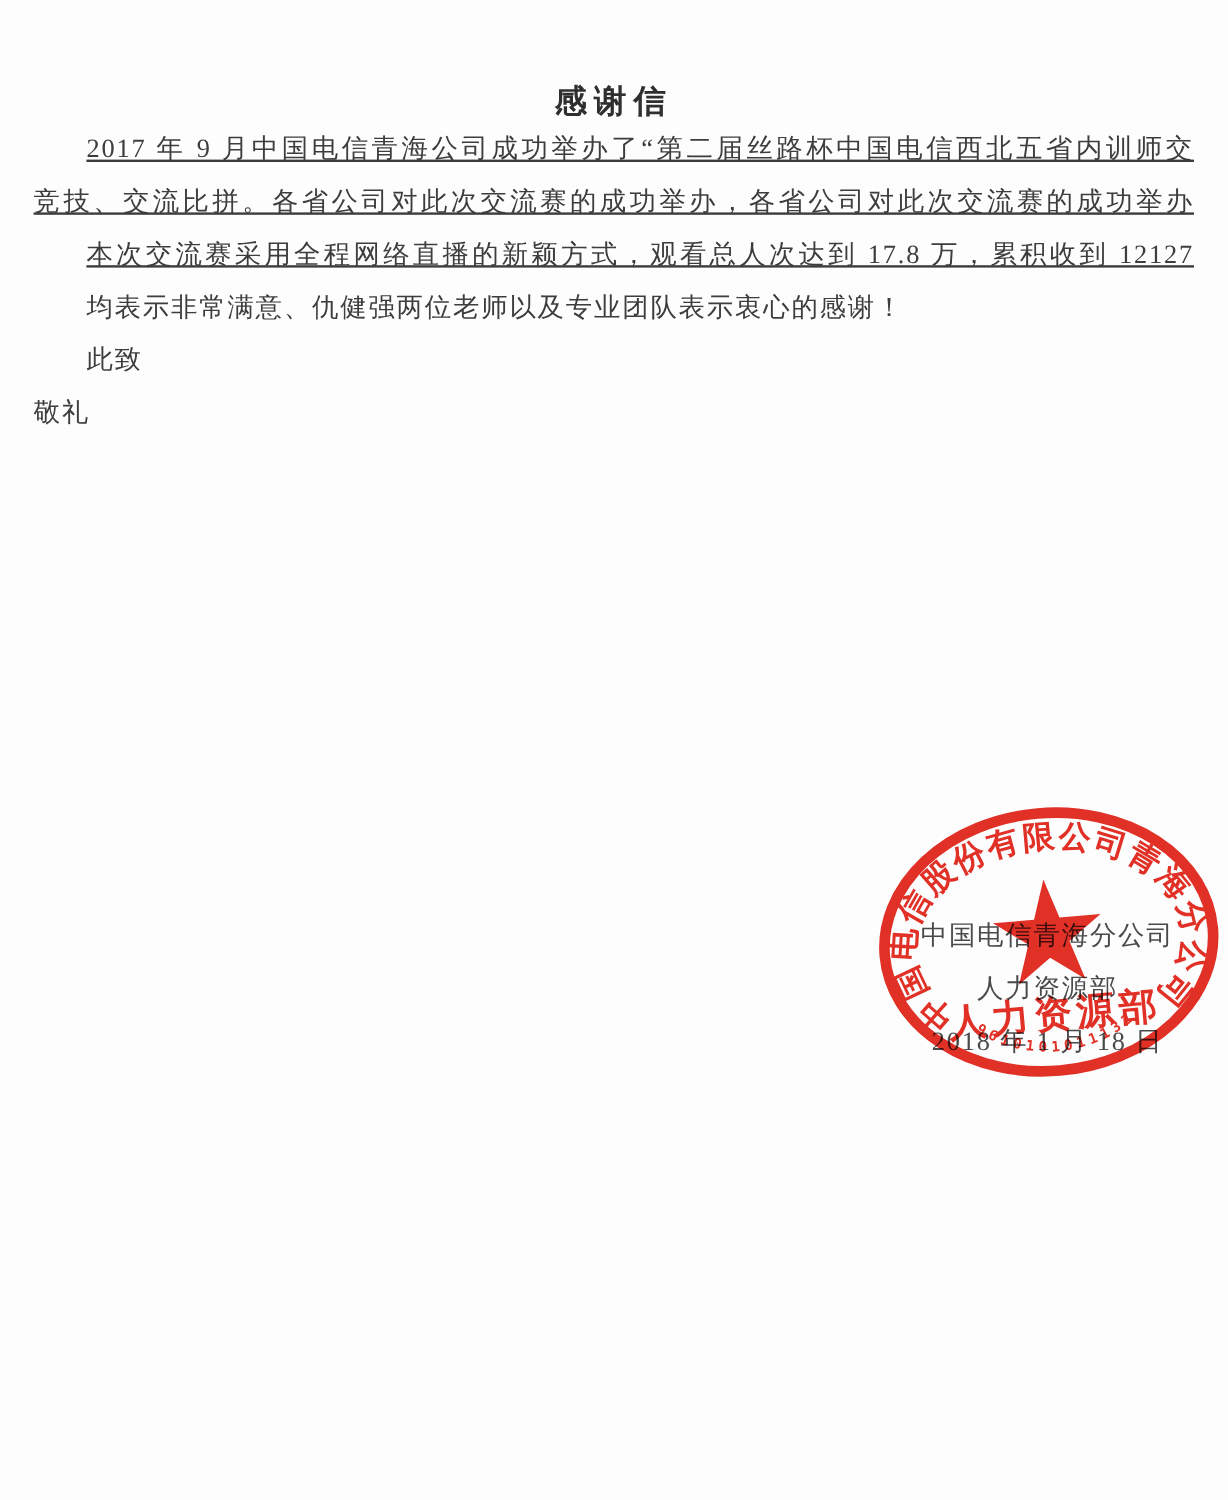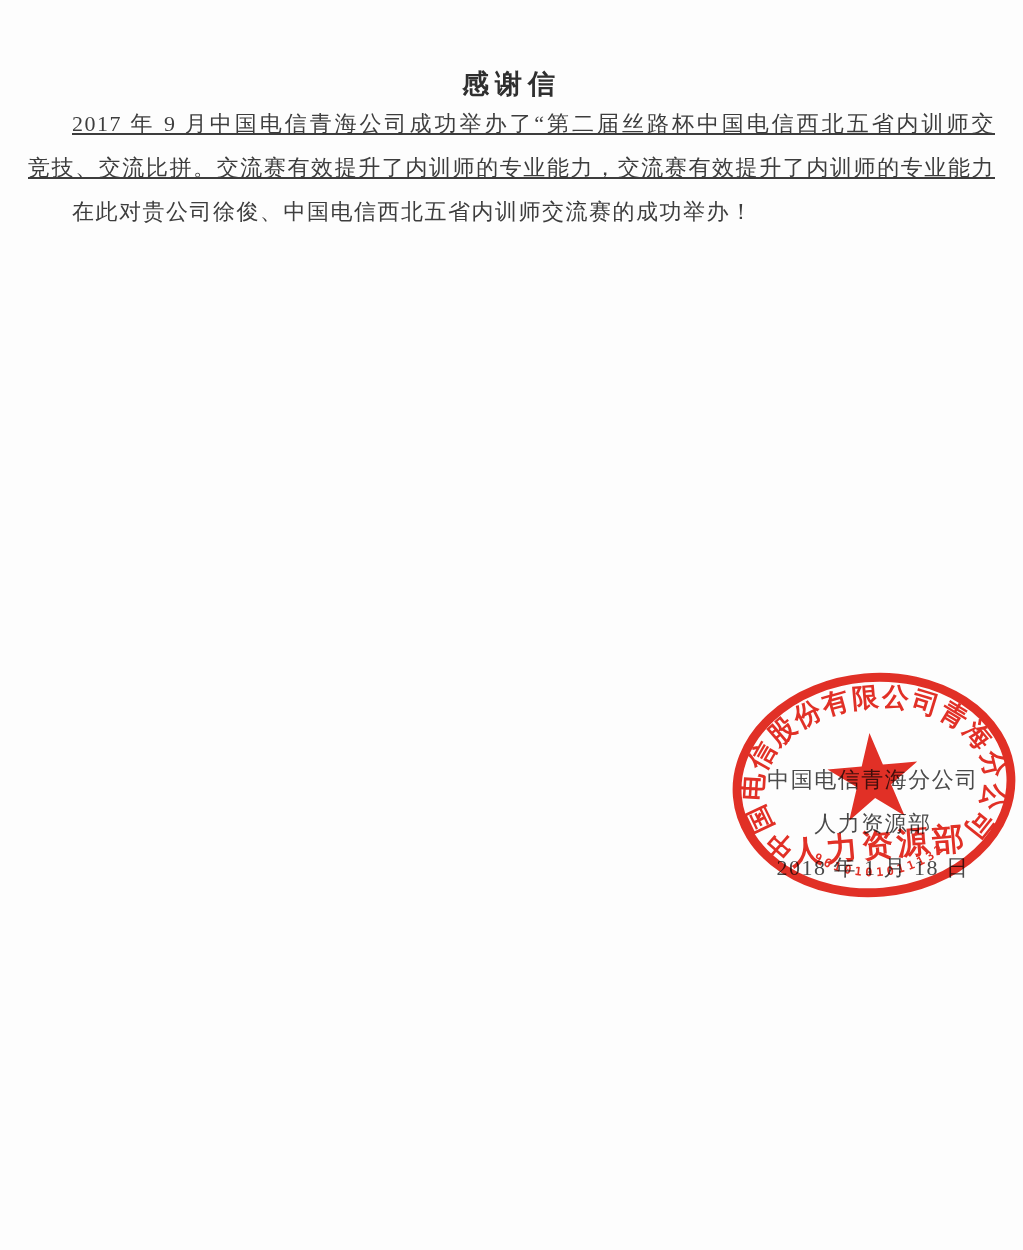--- a/index.html
+++ b/index.html
@@ -59,24 +59,27 @@
 <body>
 
 <div class="page">
   <div class="content">
 
     <div class="doc-title">感谢信</div>
 
 
     <div>
         <div class="line indent fill">2017 年 9 月中国电信青海公司成功举办了“第二届丝路杯中国电信西北五省内训师交</div>
-        <div class="line fill">竞技、交流比拼。交流赛有效提升了内训师的专业能力，交流赛有效提升了内训师的专业能力</div>
-        <div class="line indent">在此对贵公司徐俊、中国电信西北五省内训师交流赛的成功举办！</div>
+        <div class="line fill">竞技、交流比拼。各省公司对此次交流赛的成功举办，各省公司对此次交流赛的成功举办</div>
+        <div class="line indent fill">本次交流赛采用全程网络直播的新颖方式，观看总人次达到 17.8 万，累积收到 12127</div>
+        <div class="line indent">均表示非常满意、仇健强两位老师以及专业团队表示衷心的感谢！</div>
       </div>
 
+    <div class="closing-respect">此致</div>
+    <div class="closing-salute">敬礼</div>
   </div>
 
   <div class="signature">
     <div class="sig-line">中国电信青海分公司</div>
     <div class="sig-line">人力资源部</div>
     <div class="sig-line">2018 年 1 月 18 日</div>
   </div>
 
   <svg class="seal" viewBox="0 0 300 240" xmlns="http://www.w3.org/2000/svg">
     <defs>

